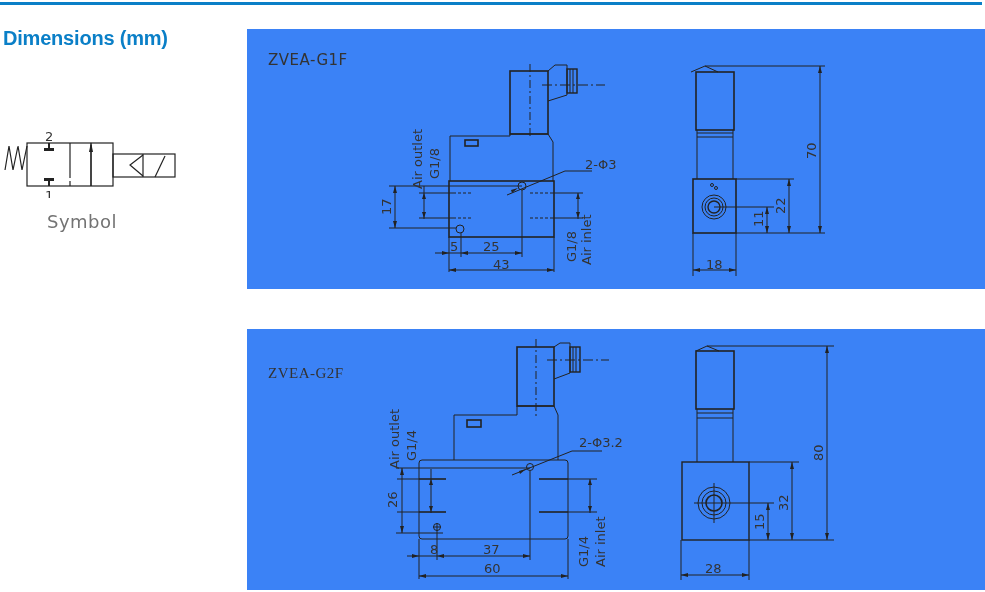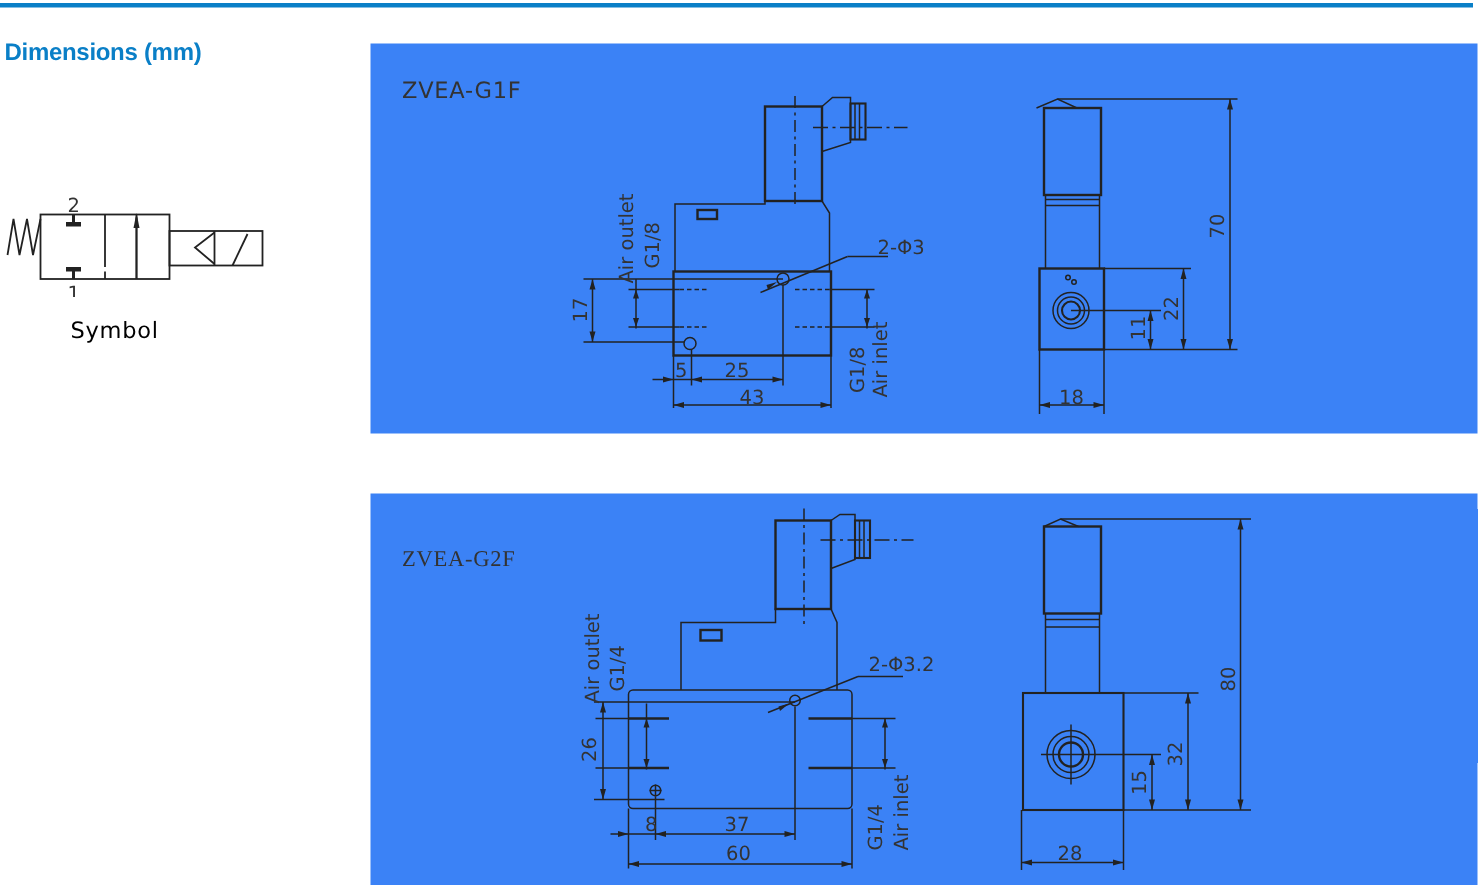--- a/index.html
+++ b/index.html
@@ -1,20 +1,20 @@
 <!DOCTYPE html>
 <html><head>
   <meta charset="utf-8">
   <style>
     html, body { margin: 0; padding: 0; background: #ffffff; }
     body { width: 985px; height: 592px; position: relative; overflow: hidden; font-family: "DejaVu Sans", sans-serif; }
     .topline { position: absolute; left: 0; top: 2px; width: 982px; height: 3px; background: #0a7fc7; }
-    .title { position: absolute; left: 3px; top: 27px; font-family: "Liberation Sans", sans-serif; font-weight: bold; font-size: 16px; color: #0a7fc7; letter-spacing: -0.2px; }
+    .title { position: absolute; left: 3px; top: 27px; font-family: "Liberation Sans", sans-serif; font-weight: bold; font-size: 20px; color: #0a7fc7; letter-spacing: -0.2px; }
     .symbol-svg { position: absolute; left: 0; top: 128px; }
-    .symbol-caption { position: absolute; left: 47px; top: 211px; font-size: 15px; color: #000000; letter-spacing: 0.5px; }
+    .symbol-caption { position: absolute; left: 47px; top: 211px; font-size: 18px; color: #737373; letter-spacing: 0.5px; }
     .panel { position: absolute; left: 247px; width: 752px; background: #3b82f6; }
     .panel1 { top: 29px; height: 260px; }
     .panel2 { top: 329px; height: 261px; }
     .panel svg { position: absolute; left: 0; top: 0; }
     .model { position: absolute; font-size: 15px; color: #333; letter-spacing: 0.5px; }
     svg text { font-family: "DejaVu Sans", sans-serif; fill: #333; }
   </style>
 </head>
 <body>
 

